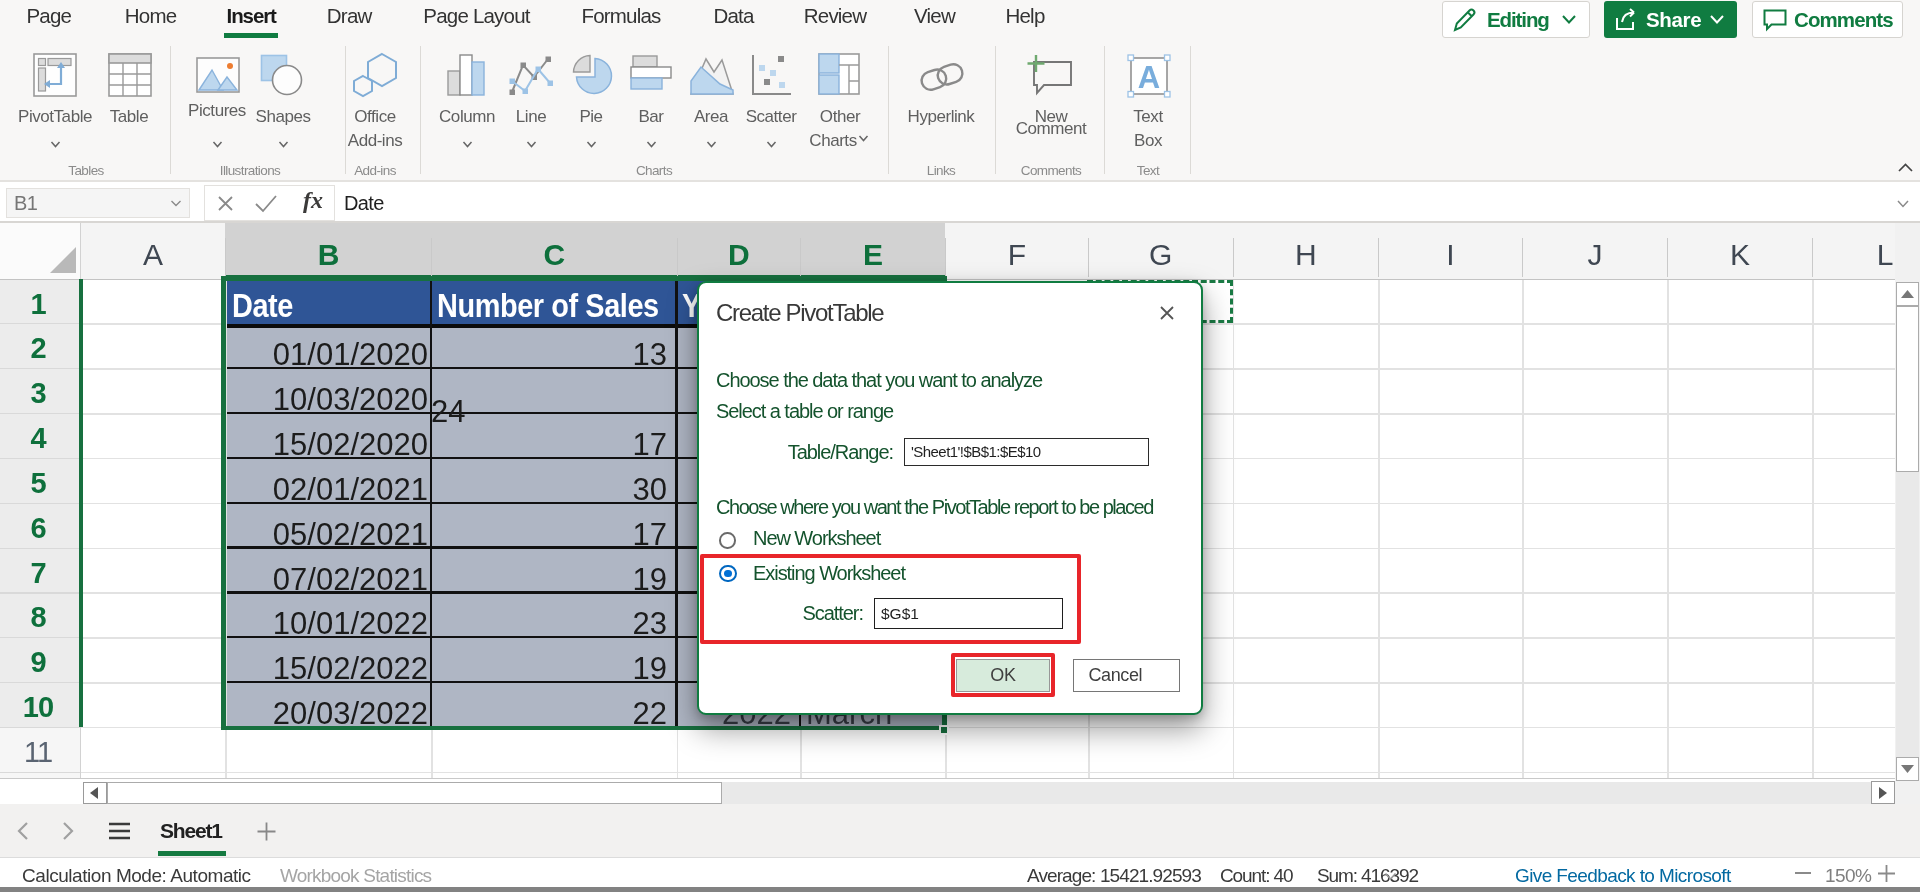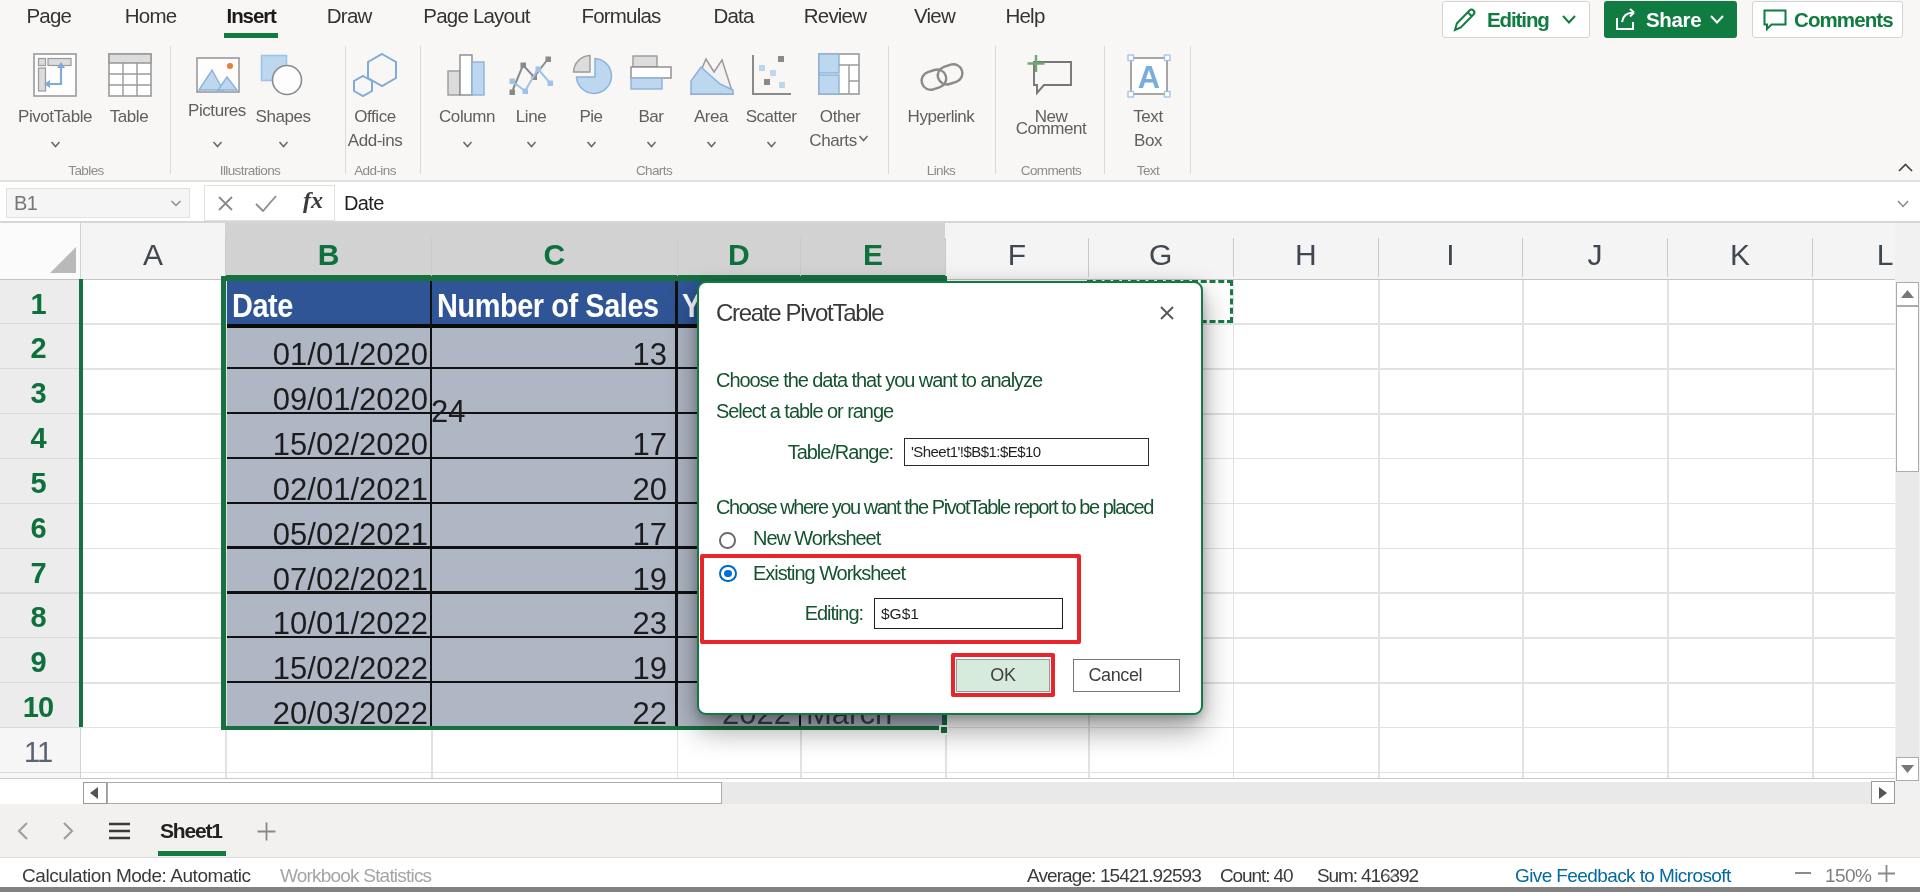--- a/index.html
+++ b/index.html
@@ -331,26 +331,26 @@
 <div class="ab" style="left:226.5px;top:636.0999999999999px;width:716.5px;height:2.4px;background:#111"></div>
 <div class="ab" style="left:226.5px;top:680.9px;width:716.5px;height:2.4px;background:#111"></div>
 <div class="ab" style="left:429.8px;top:281px;width:2.4px;height:446px;background:#111"></div>
 <div class="ab" style="left:675.3px;top:281px;width:2.4px;height:446px;background:#111"></div>
 <div class="ab" style="left:798.8px;top:281px;width:2.4px;height:446px;background:#111"></div>
 <div class="dtxt" style="left:231.5px;top:288px;font-weight:bold;color:#fff;letter-spacing:-0.5px;transform:scaleX(0.85);transform-origin:0 0;font-size:34px;line-height:34px">Date</div>
 <div class="dtxt" style="left:437px;top:288px;font-weight:bold;color:#fff;letter-spacing:-0.5px;transform:scaleX(0.85);transform-origin:0 0;font-size:34px;line-height:34px">Number of Sales</div>
 <div class="dtxt" style="left:682px;top:288px;font-weight:bold;color:#fff;letter-spacing:-0.5px;transform:scaleX(0.85);transform-origin:0 0;font-size:34px;line-height:34px">Year</div>
 <div class="dtxt" style="left:226px;top:339.3px;width:202px;text-align:right">01/01/2020</div>
 <div class="dtxt" style="left:431px;top:339.3px;width:236px;text-align:right">13</div>
-<div class="dtxt" style="left:226px;top:384.2px;width:202px;text-align:right">09/01/2020</div>
+<div class="dtxt" style="left:226px;top:384.2px;width:202px;text-align:right">10/03/2020</div>
 <div class="dtxt" style="left:431px;top:396px;width:236px;">24</div>
 <div class="dtxt" style="left:226px;top:429.0px;width:202px;text-align:right">15/02/2020</div>
 <div class="dtxt" style="left:431px;top:429.0px;width:236px;text-align:right">17</div>
 <div class="dtxt" style="left:226px;top:473.9px;width:202px;text-align:right">02/01/2021</div>
-<div class="dtxt" style="left:431px;top:473.9px;width:236px;text-align:right">20</div>
+<div class="dtxt" style="left:431px;top:473.9px;width:236px;text-align:right">30</div>
 <div class="dtxt" style="left:226px;top:518.7px;width:202px;text-align:right">05/02/2021</div>
 <div class="dtxt" style="left:431px;top:518.7px;width:236px;text-align:right">17</div>
 <div class="dtxt" style="left:226px;top:563.6px;width:202px;text-align:right">07/02/2021</div>
 <div class="dtxt" style="left:431px;top:563.6px;width:236px;text-align:right">19</div>
 <div class="dtxt" style="left:226px;top:608.4px;width:202px;text-align:right">10/01/2022</div>
 <div class="dtxt" style="left:431px;top:608.4px;width:236px;text-align:right">23</div>
 <div class="dtxt" style="left:226px;top:653.3px;width:202px;text-align:right">15/02/2022</div>
 <div class="dtxt" style="left:431px;top:653.3px;width:236px;text-align:right">19</div>
 <div class="dtxt" style="left:226px;top:698.1px;width:202px;text-align:right">20/03/2022</div>
 <div class="dtxt" style="left:431px;top:698.1px;width:236px;text-align:right">22</div>
@@ -427,21 +427,21 @@
 <div class="dlgtxt" style="left:716px;top:401px;line-height:20px">Select a table or range</div>
 <div class="dlgtxt" style="left:716px;top:441.5px;width:177px;text-align:right;line-height:20px">Table/Range:</div>
 <div class="ab" style="left:904.4px;top:438.2px;width:244.8px;height:27.8px;background:#fff;border:1.4px solid #2b2b2b;z-index:51"></div>
 <div class="ab" style="left:911px;top:444px;font-size:15px;color:#1f1f1f;letter-spacing:-0.55px;line-height:16px;z-index:52">'Sheet1'!$B$1:$E$10</div>
 <div class="dlgtxt" style="left:716px;top:496.5px;line-height:20px;letter-spacing:-1.45px">Choose where you want the PivotTable report to be placed</div>
 <div class="ab" style="left:719.4px;top:532px;width:16.5px;height:16.5px;border:2px solid #6a6a6a;border-radius:50%;background:#fff;z-index:51"></div>
 <div class="dlgtxt" style="left:753px;top:528px;line-height:20px">New Worksheet</div>
 <div class="ab" style="left:719.4px;top:564.5px;width:17.5px;height:17.5px;border:2.2px solid #0067C0;border-radius:50%;background:#fff;z-index:51"></div>
 <div class="ab" style="left:724.4px;top:569.5px;width:7.5px;height:7.5px;border-radius:50%;background:#0070D6;z-index:52"></div>
 <div class="dlgtxt" style="left:753px;top:562.5px;line-height:20px">Existing Worksheet</div>
-<div class="dlgtxt" style="left:716px;top:602.5px;width:147px;text-align:right;line-height:20px">Editing:</div>
+<div class="dlgtxt" style="left:716px;top:602.5px;width:147px;text-align:right;line-height:20px">Scatter:</div>
 <div class="ab" style="left:873.8px;top:597.8px;width:189.5px;height:30.9px;background:#fff;border:1.5px solid #1f1f1f;z-index:51"></div>
 <div class="ab" style="left:881px;top:605px;font-size:15.5px;color:#1f1f1f;line-height:17px;z-index:52">$G$1</div>
 <div class="ab" style="left:956.4px;top:659.3px;width:93.4px;height:32.5px;background:#D7EBDC;border:1px solid #979797;z-index:51"></div>
 <div class="ab" style="left:956.4px;top:666px;width:93px;text-align:center;font-size:18px;color:#3f3f3f;letter-spacing:-0.4px;line-height:19px;z-index:52">OK</div>
 <div class="ab" style="left:1072.8px;top:659.3px;width:107px;height:32.5px;background:#fff;border:1.4px solid #767676;z-index:51"></div>
 <div class="ab" style="left:1072.8px;top:666px;width:85px;text-align:center;font-size:18px;color:#3f3f3f;letter-spacing:-0.4px;line-height:19px;z-index:52">Cancel</div>
 <div class="ab" style="left:700.4px;top:554.2px;width:380.5px;height:90.2px;border:4.9px solid #E8252A;border-radius:2px;z-index:60"></div>
 <div class="ab" style="left:950.9px;top:652.5px;width:104.3px;height:44.7px;border:4.9px solid #E8252A;border-radius:2px;z-index:60"></div>
 
 </body></html>

